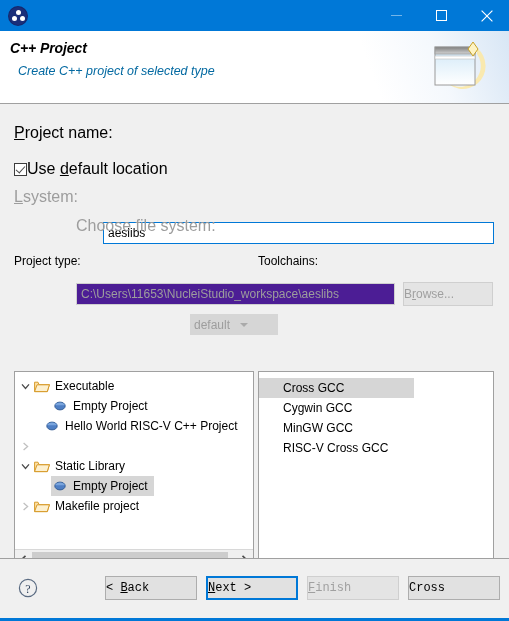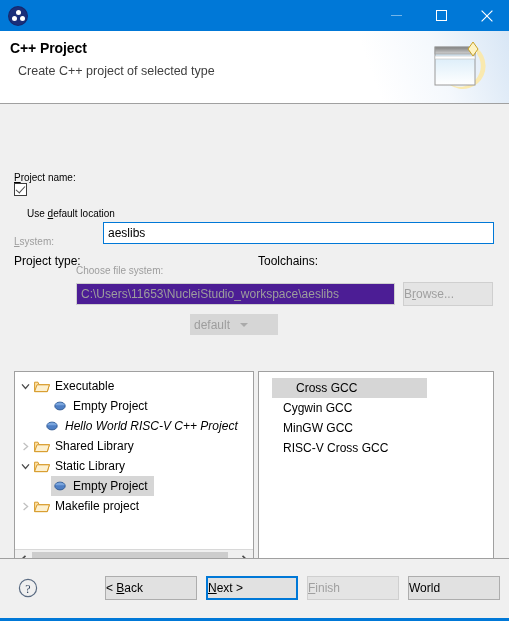--- a/index.html
+++ b/index.html
@@ -78,20 +78,21 @@
   .win-btn svg { display: block; }
   .win-btn.min svg { opacity: 0.45; }
 
   
   .header {
     position: relative;
     height: 72px;
     background: #ffffff;
     border-bottom: 1px solid #a0a0a0;
     overflow: hidden;
+    font-style: italic;
   }
   .header-gradient {
     position: absolute;
     right: 0;
     top: 0;
     width: 170px;
     height: 72px;
     background: linear-gradient(250deg, #d8e6f5 0%, rgba(236,243,251,0.55) 42%, rgba(255,255,255,0) 78%);
     pointer-events: none;
   }
@@ -102,21 +103,21 @@
     font-size: 14px;
     font-weight: bold;
     color: #000000;
     letter-spacing: -0.1px;
   }
   .header-sub {
     position: absolute;
     left: 18px;
     top: 33px;
     font-size: 12.5px;
-    color: #404040;
+    color: #0369a1;
   }
   .header-art {
     position: absolute;
     right: 18px;
     top: 7px;
     width: 64px;
     height: 60px;
   }
 
   
@@ -127,24 +128,23 @@
     padding: 0;
   }
 
   .row {
     position: absolute;
     display: flex;
     align-items: center;
   }
 
   label.field-label {
-    font-size: 10px;
+    font-size: 16px;
     color: #000000;
     white-space: nowrap;
-    margin-top: 48px;
   }
   label.field-label.disabled { color: #9d9d9d; }
   .mn { text-decoration: underline; }
 
   .textinput {
     box-sizing: border-box;
     height: 22px;
     border: 1px solid #0078d7;
     background: #ffffff;
     font-family: "Liberation Sans", sans-serif;
@@ -337,21 +337,21 @@
     width: 20px;
     height: 20px;
   }
   .footer-btns {
     position: absolute;
     right: 9px;
     top: 17px;
     display: flex;
     gap: 9px;
   }
-  .footer-btns .btn { width: 92px; }
+  .footer-btns .btn { width: 92px; font-family: Liberation Mono, monospace; }
 </style>
 </head>
 <body>
 
 <div class="dialog">
 
   <div class="titlebar">
     <div class="app-icon">
       <i class="d1"></i>
         <i class="d2"></i>
@@ -458,46 +458,37 @@
             <span class="sel-wrap">
               <span class="leaf-ico">
                 <svg width="12" height="12" viewBox="0 0 12 12">
                   <ellipse cx="6" cy="6" rx="5.2" ry="3.9" fill="#4f7fc4" stroke="#2d568f" stroke-width="0.9"></ellipse>
                   <path d="M1.1 5.2 A5.2 3.9 0 0 1 10.9 5.2 Z" fill="#7aa5dd"></path>
                 </svg>
               </span>
               <span class="tree-label">Empty Project</span>
             </span>
           </div>
-          <div class="tree-row" style="padding-left: 12px; font-style: italic;">
+          <div class="tree-row" style="padding-left: 12px;">
             <span class="twisty"></span>
             <span class="sel-wrap">
               <span class="leaf-ico">
                 <svg width="12" height="12" viewBox="0 0 12 12">
                   <ellipse cx="6" cy="6" rx="5.2" ry="3.9" fill="#4f7fc4" stroke="#2d568f" stroke-width="0.9"></ellipse>
                   <path d="M1.1 5.2 A5.2 3.9 0 0 1 10.9 5.2 Z" fill="#7aa5dd"></path>
                 </svg>
               </span>
               <span class="tree-label">Hello World RISC-V C++ Project</span>
             </span>
           </div>
           <div class="tree-row" style="padding-left: 2px;">
             <span class="twisty">
               <svg width="9" height="9" viewBox="0 0 9 9">
                 <path d="M2.6 1 L6.6 4.5 L2.6 8" stroke="#c0c0c0" stroke-width="1.3" fill="none"></path>
               </svg>
-            </span>
-            <span class="sel-wrap">
-              <span class="folder-ico">
-                <svg width="16" height="13" viewBox="0 0 16 13">
-                  <path d="M0.6 2.2 L0.6 11.6 L13.4 11.6 L15.4 4.6 L5.0 4.6 L4.0 2.2 Z" fill="#fde0a6" stroke="#d79b2b" stroke-width="1"></path>
-                  <path d="M0.6 11.6 L3.0 4.8 L15.4 4.8 L13.2 11.6 Z" fill="#fdf0cf" stroke="#d79b2b" stroke-width="1"></path>
-                </svg>
-              </span>
-              <span class="tree-label">Shared Library</span>
             </span>
           </div>
           <div class="tree-row" style="padding-left: 2px;">
             <span class="twisty">
               <svg width="9" height="9" viewBox="0 0 9 9">
                 <path d="M1 2.4 L4.5 6.4 L8 2.4" stroke="#4a4a4a" stroke-width="1.3" fill="none"></path>
               </svg>
             </span>
             <span class="sel-wrap">
               <span class="folder-ico">
@@ -554,21 +545,21 @@
         </div>
       </div>
     </div>
 
     <div class="row" style="left:258px; top:150px;">
       <span class="section-label">Toolchains:</span>
     </div>
 
     <div class="panel" style="left:258px; top:267px; width:236px; height:198px;">
       <div style="padding-top:6px;" id="toolchain-host">
-          <div class="listbox-item selected" style="width: 131px; margin-left: 13px;"><span>Cross GCC</span></div>
+          <div class="listbox-item selected" style="width: 131px; margin-left: 0px;"><span>Cross GCC</span></div>
           <div class="listbox-item"><span>Cygwin GCC</span></div>
           <div class="listbox-item"><span>MinGW GCC</span></div>
           <div class="listbox-item"><span>RISC-V Cross GCC</span></div>
         </div>
     </div>
 
     <div class="row checkbox-row" style="left:14px; top:473px;">
       <span class="cb checked"></span>
       <label class="field-label">Show project types and toolchains only if they are supported on the platform</label>
     </div>
@@ -578,17 +569,17 @@
     <div class="help-icon">
       <svg width="20" height="20" viewBox="0 0 20 20">
         <circle cx="10" cy="10" r="8.6" fill="none" stroke="#5a6b82" stroke-width="1.2"></circle>
         <text x="10" y="14.5" font-family="Liberation Serif, serif" font-size="12" fill="#2d3f59" text-anchor="middle">?</text>
       </svg>
     </div>
     <div class="footer-btns" id="footer-host">
         <button class="btn"><span>&lt; </span><span class="mn">B</span><span>ack</span></button>
         <button class="btn default"><span></span><span class="mn">N</span><span>ext &gt;</span></button>
         <button class="btn disabled" disabled=""><span></span><span class="mn">F</span><span>inish</span></button>
-        <button class="btn"><span></span><span class="mn"></span><span>World</span></button>
+        <button class="btn"><span></span><span class="mn"></span><span>Cross</span></button>
       </div>
   </div>
 
 </div>
 
 </body></html>

